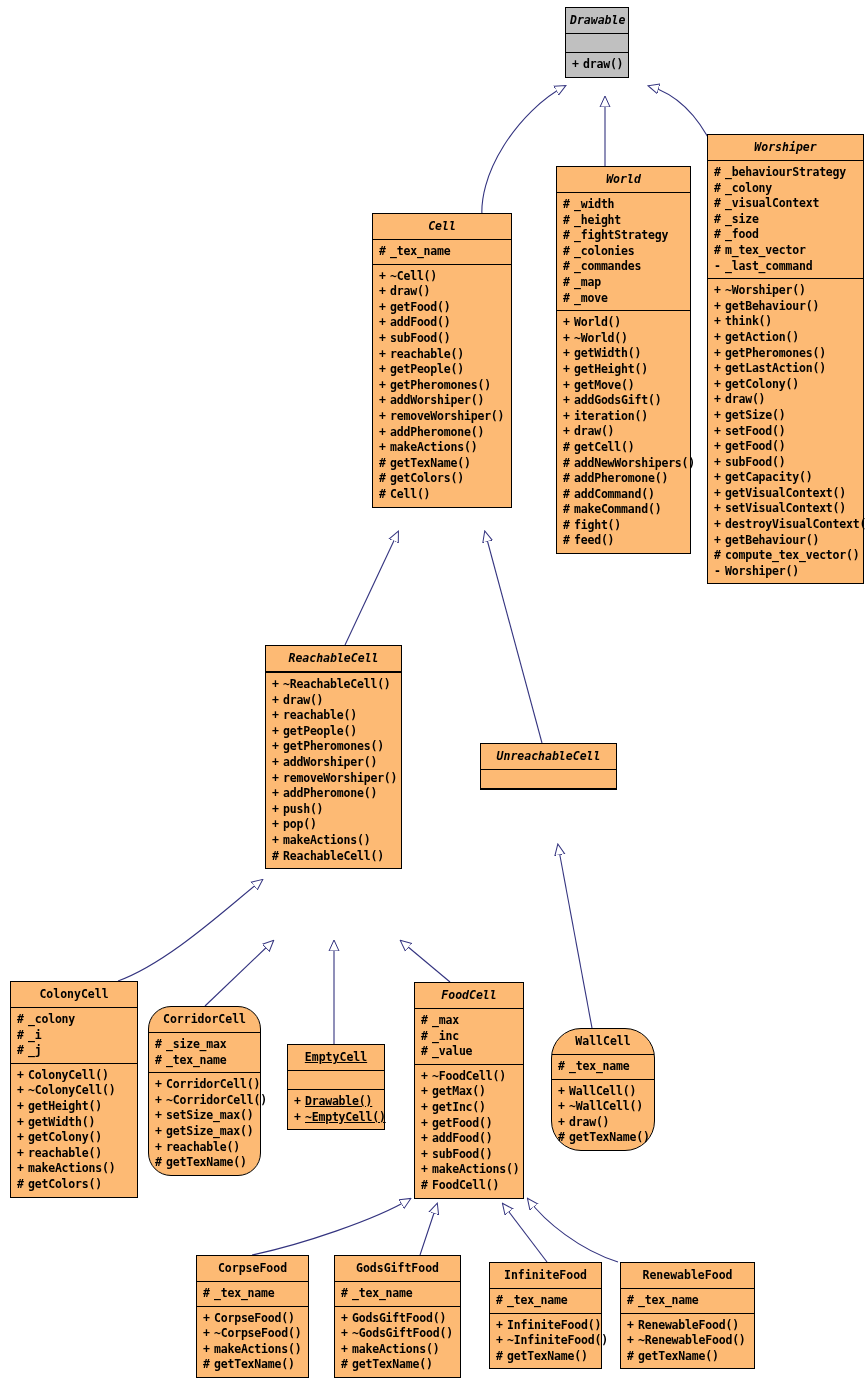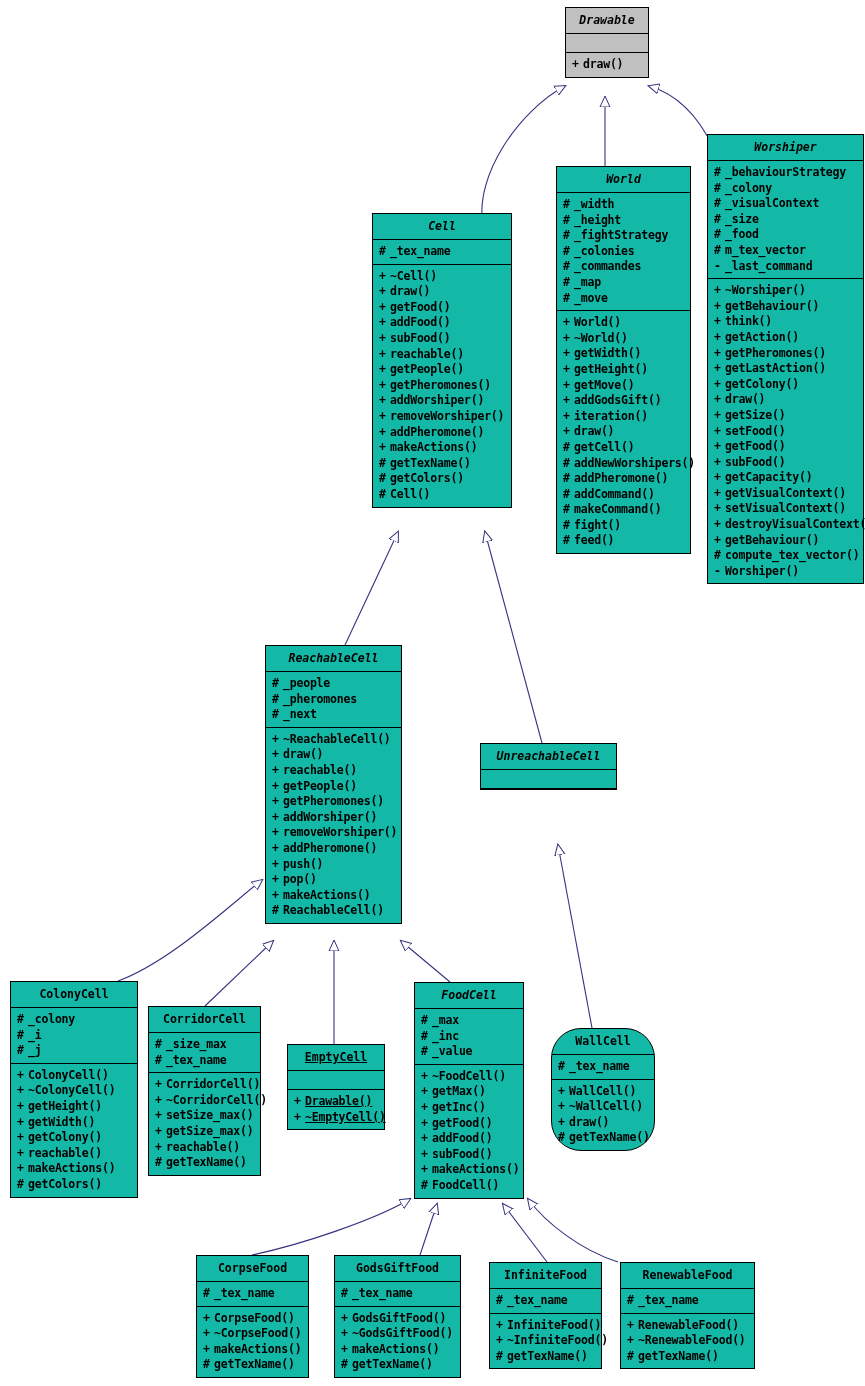--- a/index.html
+++ b/index.html
@@ -20,21 +20,21 @@
     left: 0;
     top: 0;
     width: 865px;
     height: 1386px;
     pointer-events: none;
   }
   .uml-class {
     position: absolute;
     box-sizing: border-box;
     border: 1px solid #000000;
-    background: #14b8a6;
+    background: #fdba74;
     z-index: 2;
   }
   .uml-class.abstract-root {
     background: #c0c0c0;
   }
   .cls-name {
     text-align: center;
     font-size: 11.5px;
     font-weight: bold;
     line-height: 15px;
@@ -110,21 +110,21 @@
       <path d="M 252,1255 C 300,1245 375,1220 410,1199"></path>
 
       <path d="M 420,1255 L 437,1204"></path>
 
       <path d="M 547,1262 L 503,1204"></path>
 
       <path d="M 618,1262 C 580,1250 545,1222 528,1199"></path>
     </g>
   </svg>
 
-  <div class="uml-class abstract-root" style="left:565px; top:7px; width:84px;">
+  <div class="uml-class abstract-root" style="left:565px; top:7px; width:64px;">
     <div class="cls-name italic">Drawable</div>
     <div class="divider"></div>
     <div class="compartment empty"></div>
     <div class="divider"></div>
     <div class="compartment">
       <div class="member"><span class="vis">+</span><span class="mname">draw()</span></div>
     </div>
   </div>
 
   <div class="uml-class" style="left:532px; top:166px; width:135px;margin-left:24px;">
@@ -217,25 +217,20 @@
       <div class="member"><span class="vis">+</span><span class="mname">makeActions()</span></div>
       <div class="member"><span class="vis">#</span><span class="mname">getTexName()</span></div>
       <div class="member"><span class="vis">#</span><span class="mname">getColors()</span></div>
       <div class="member"><span class="vis">#</span><span class="mname">Cell()</span></div>
     </div>
   </div>
 
   <div class="uml-class" style="left:265px; top:645px; width:137px;">
     <div class="cls-name italic">ReachableCell</div>
     <div class="divider"></div>
-    <div class="compartment">
-      <div class="member"><span class="vis">#</span><span class="mname">_people</span></div>
-      <div class="member"><span class="vis">#</span><span class="mname">_pheromones</span></div>
-      <div class="member"><span class="vis">#</span><span class="mname">_next</span></div>
-    </div>
     <div class="divider"></div>
     <div class="compartment">
       <div class="member"><span class="vis">+</span><span class="mname">~ReachableCell()</span></div>
       <div class="member"><span class="vis">+</span><span class="mname">draw()</span></div>
       <div class="member"><span class="vis">+</span><span class="mname">reachable()</span></div>
       <div class="member"><span class="vis">+</span><span class="mname">getPeople()</span></div>
       <div class="member"><span class="vis">+</span><span class="mname">getPheromones()</span></div>
       <div class="member"><span class="vis">+</span><span class="mname">addWorshiper()</span></div>
       <div class="member"><span class="vis">+</span><span class="mname">removeWorshiper()</span></div>
       <div class="member"><span class="vis">+</span><span class="mname">addPheromone()</span></div>
@@ -267,21 +262,21 @@
       <div class="member"><span class="vis">+</span><span class="mname">~ColonyCell()</span></div>
       <div class="member"><span class="vis">+</span><span class="mname">getHeight()</span></div>
       <div class="member"><span class="vis">+</span><span class="mname">getWidth()</span></div>
       <div class="member"><span class="vis">+</span><span class="mname">getColony()</span></div>
       <div class="member"><span class="vis">+</span><span class="mname">reachable()</span></div>
       <div class="member"><span class="vis">+</span><span class="mname">makeActions()</span></div>
       <div class="member"><span class="vis">#</span><span class="mname">getColors()</span></div>
     </div>
   </div>
 
-  <div class="uml-class" style="left:148px; top:1006px; width:113px;">
+  <div class="uml-class" style="left:148px; top:1006px; width:113px;border-radius:23px;">
     <div class="cls-name">CorridorCell</div>
     <div class="divider"></div>
     <div class="compartment">
       <div class="member"><span class="vis">#</span><span class="mname">_size_max</span></div>
       <div class="member"><span class="vis">#</span><span class="mname">_tex_name</span></div>
     </div>
     <div class="divider"></div>
     <div class="compartment">
       <div class="member"><span class="vis">+</span><span class="mname">CorridorCell()</span></div>
       <div class="member"><span class="vis">+</span><span class="mname">~CorridorCell()</span></div>

